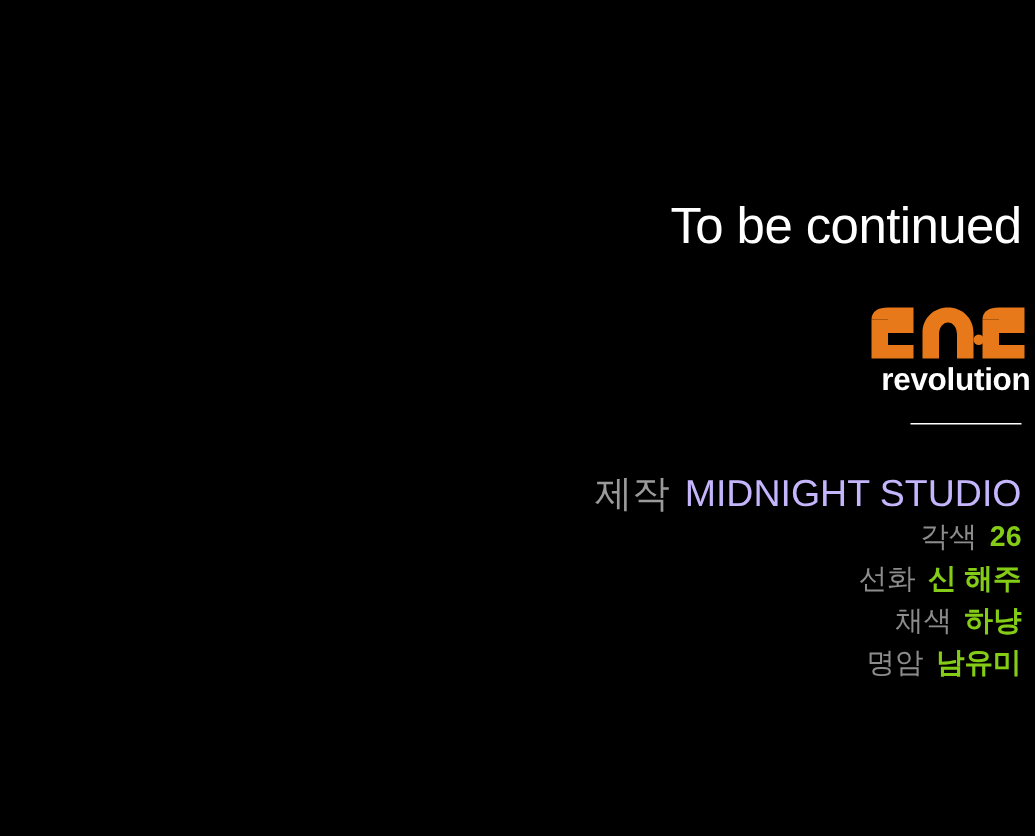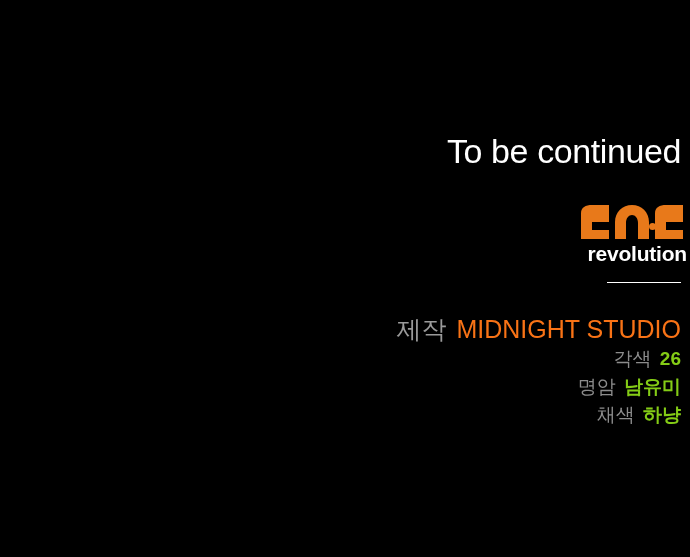--- a/index.html
+++ b/index.html
@@ -103,21 +103,21 @@
   .c-value {
     color: #d8d8d8;
     font-weight: 400;
     margin-left: 3px;
   }
   .credit-row.person .c-value {
     color: #84cc16;
     font-weight: bold;
   }
   .credit-row.studio .c-label { color: #9a9a9a; }
-  .credit-row.studio .c-value { color: #f97316; font-weight: 400; letter-spacing: 0px; }
+  .credit-row.studio .c-value { color: #c4b5fd; font-weight: 400; letter-spacing: 0px; }
 </style>
 </head>
 <body>
 
 <div class="screen">
 
   <div class="tbc">To be continued</div>
 
   <div class="logo-block">
     <div class="logo-mark">
@@ -146,27 +146,31 @@
     <div class="credit-row studio">
       <span class="c-label">제작</span>
       <span class="c-value">MIDNIGHT STUDIO</span>
     </div>
 
     <div class="credit-row person">
       <span class="c-label">각색</span>
       <span class="c-value">26</span>
     </div>
 
-
     <div class="credit-row person">
-      <span class="c-label">명암</span>
-      <span class="c-value">남유미</span>
+      <span class="c-label">선화</span>
+      <span class="c-value">신 해주</span>
     </div>
 
     <div class="credit-row person">
       <span class="c-label">채색</span>
       <span class="c-value">하냥</span>
+    </div>
+
+    <div class="credit-row person">
+      <span class="c-label">명암</span>
+      <span class="c-value">남유미</span>
     </div>
 
 
   </div>
 
 </div>
 
 </body></html>

